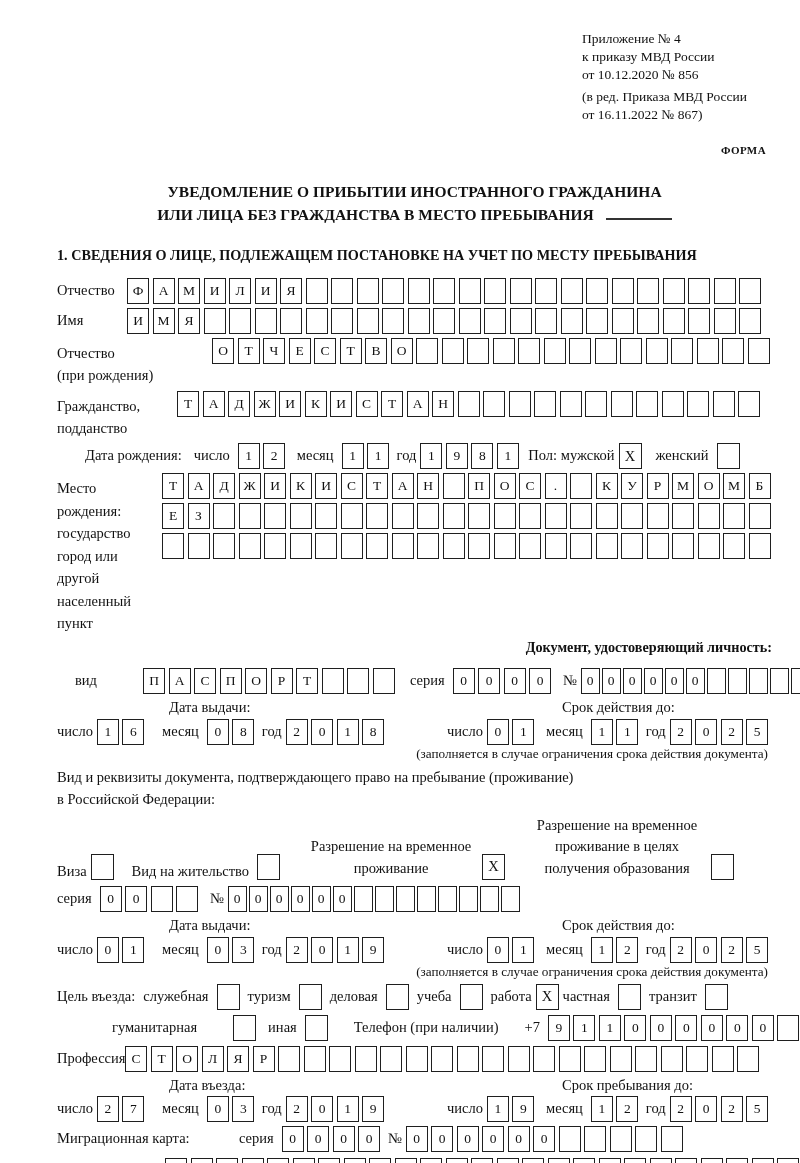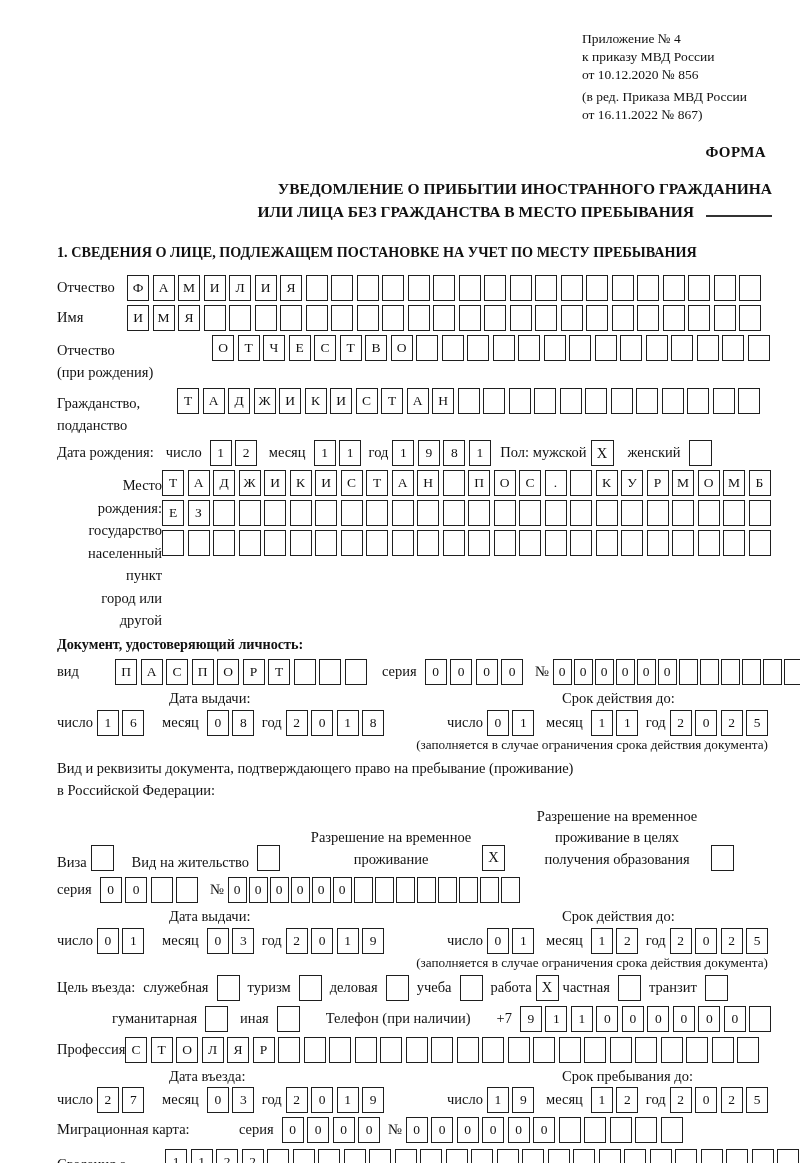--- a/index.html
+++ b/index.html
@@ -1,46 +1,46 @@
 <!DOCTYPE html>
 <html lang="ru"><head>
 <meta charset="utf-8">
 <style>
   html,body{margin:0;padding:0;background:#fff;color:#111;}
   body{width:800px;min-height:1163px;font-family:"Liberation Serif","DejaVu Serif",serif;}
   .page{box-sizing:border-box;width:800px;min-height:1163px;padding:30px 28px 18px 57px;}
 
   .ref-block{width:190px;margin-left:auto;font-size:13.5px;line-height:1.32;}
   .ref-block .amend{margin-top:5px;}
-  .forma{font-weight:bold;text-align:right;padding-right:6px;margin-top:20px;font-size:15px;letter-spacing:.4px;}
-
-  .title{font-weight:bold;text-align:right;font-size:15.5px;line-height:1.5;margin-top:16px;}
+  .forma{font-weight:bold;text-align:right;padding-right:6px;margin-top:20px;font-size:11px;letter-spacing:.4px;}
+
+  .title{font-weight:bold;text-align:center;font-size:15.5px;line-height:1.5;margin-top:24px;}
   .title-blank{display:inline-block;width:66px;border-bottom:2px solid #333;height:2px;margin-left:12px;}
 
   .sec-heading{font-weight:bold;font-size:14.2px;margin-top:20px;margin-bottom:14px;}
 
   .row{display:flex;align-items:flex-start;margin-bottom:4px;font-size:14.5px;}
   .lbl{padding-top:4px;flex:0 0 auto;}
   .lbl-stack div{line-height:1.55;}
   .cells{display:flex;flex-wrap:nowrap;}
   .cell{flex:0 0 auto;width:22px;height:26px;border:1.6px solid #1f1f1f;box-sizing:border-box;
         margin-right:3.5px;display:flex;align-items:center;justify-content:center;font-size:13.5px;}
   .compact .cell{width:19px;margin-right:2px;}
   .box{flex:0 0 auto;width:23px;height:26px;border:1.6px solid #1f1f1f;box-sizing:border-box;
        display:flex;align-items:center;justify-content:center;font-size:14.5px;}
-  .gap4{margin-right:4px;} .gap8{margin-right:8px;} .gap12{margin-right:12px;} .gap16{margin-right:16px;}
+  .gap4{margin-right:4px;} .gap8{margin-right:8px;} .gap12{margin-right:12px;margin-left:28px;} .gap16{margin-right:16px;}
   .ml6{margin-left:6px;} .ml10{margin-left:10px;} .ml14{margin-left:14px;}
 
   .w-label-1{width:70px;} .w-label-patr{width:155px;} .w-label-cit{width:120px;}
-  .w-label-place{width:105px;text-align:right;} .w-label-vid{width:58px;} .w-label-prof{width:68px;}
+  .w-label-place{width:105px;} .w-label-vid{width:58px;text-align:center;} .w-label-prof{width:68px;}
   .w-label-migr{width:182px;} .w-label-reps{width:108px;}
 
   .stackrows .cells{margin-bottom:4px;}
 
-  .doc-heading{font-weight:bold;text-align:left;font-size:14.2px;margin:4px 0 6px 0;}
+  .doc-heading{font-weight:bold;text-align:right;font-size:14.2px;margin:4px 0 12px 0;}
 
   .datecols{display:flex;font-size:14.5px;}
   .dc1{width:390px;flex:0 0 auto;}
   .dc2{flex:1;}
   .dc-h{line-height:1.3;margin-bottom:2px;}
   .dc1 .dc-h{padding-left:112px;}
   .dc2 .dc-h{padding-left:115px;}
   .dateparts{display:flex;align-items:flex-start;}
   .dateparts .lbl{padding-top:4px;}
 
@@ -225,22 +225,22 @@
     <div class="lbl gap4 ml6">Пол: мужской</div>
     <div class="box">X</div>
     <div class="lbl gap8 ml14">женский</div>
     <div class="box"></div>
   </div>
 
   <div class="row stackrows">
     <div class="lbl lbl-stack w-label-place">
       <div>Место рождения:</div>
       <div>государство</div>
+      <div>город или другой</div>
       <div>населенный пункт</div>
-      <div>город или другой</div>
     </div>
     <div>
       <div class="cells">
           <div class="cell">Т</div>
           <div class="cell">А</div>
           <div class="cell">Д</div>
           <div class="cell">Ж</div>
           <div class="cell">И</div>
           <div class="cell">К</div>
           <div class="cell">И</div>

